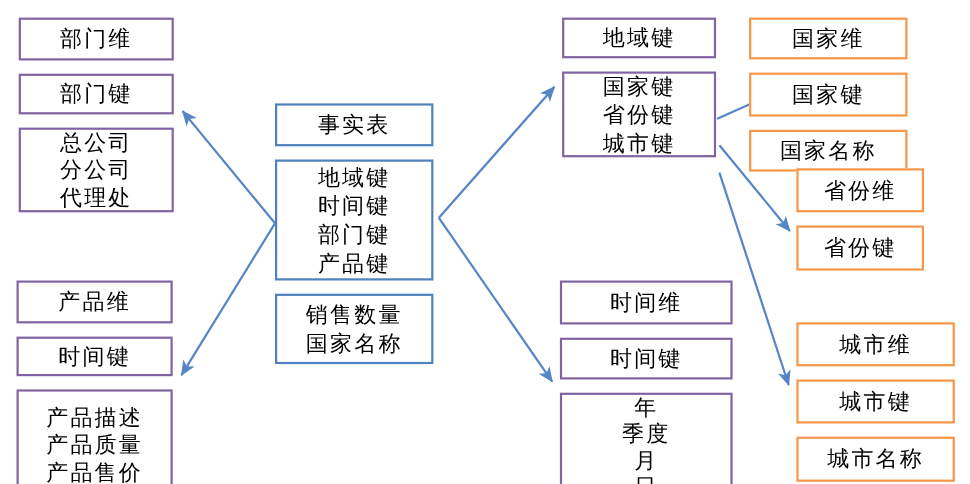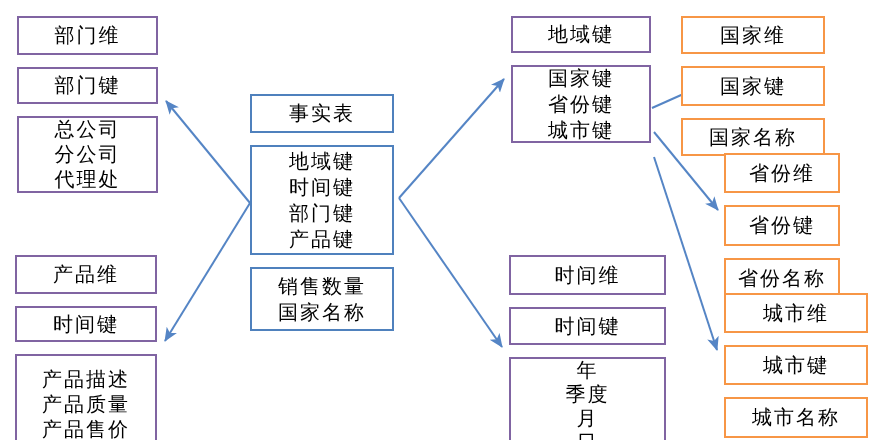--- a/index.html
+++ b/index.html
@@ -106,21 +106,20 @@
 
   <div class="tbl orange" style="left:681px; top:16px; width:144px;">
     <div class="sect" style="height:38px">国家维</div>
     <div class="sect" style="height:40px">国家键</div>
     <div class="sect" style="height:38px">国家名称</div>
   </div>
 
   <div class="tbl orange" style="left:724px; top:153px; width:116px;">
     <div class="sect" style="height:40px">省份维</div>
     <div class="sect" style="height:41px">省份键</div>
-    <div class="sect" style="height:41px">省份名称</div>
   </div>
 
   <div class="tbl orange" style="left:724px; top:293px; width:144px;">
     <div class="sect" style="height:40px">城市维</div>
     <div class="sect" style="height:40px">城市键</div>
     <div class="sect" style="height:41px">城市名称</div>
   </div>
 
 </div>
 

